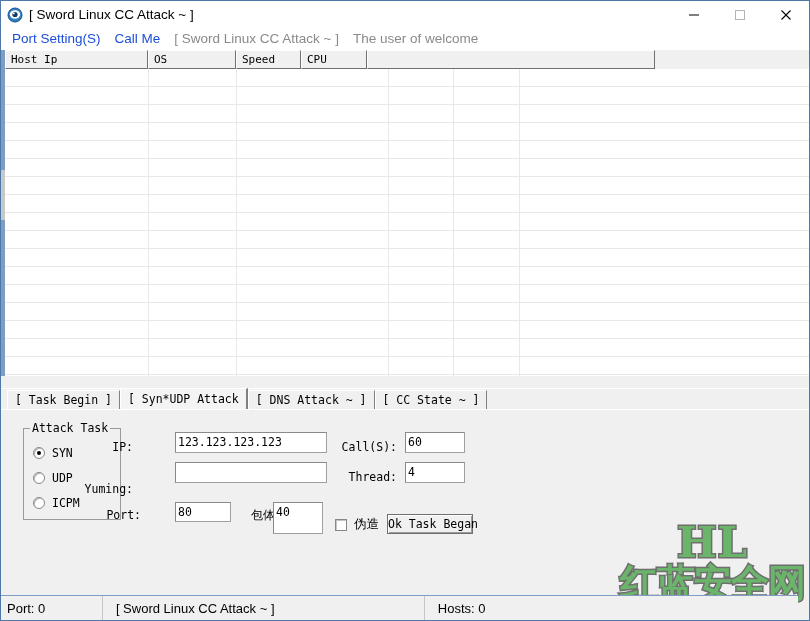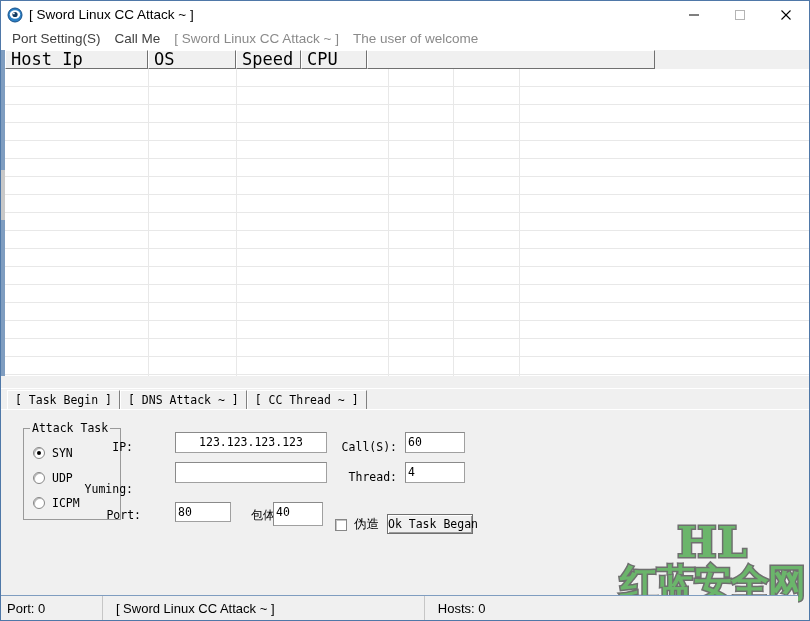--- a/index.html
+++ b/index.html
@@ -66,21 +66,21 @@
   .menubar {
     height: 20px;
     background: #ffffff;
     display: flex;
     align-items: center;
     padding-left: 4px;
     border-bottom: 1px solid #ffffff;
   }
   .menu-item {
     font-size: 13.5px;
-    color: #404040;
+    color: #1d4ed8;
     padding: 0 7px;
     white-space: nowrap;
     line-height: 20px;
   }
   .menu-item.dim {
     color: #8a8a8a;
   }
 
   
   .list-area {
@@ -105,21 +105,21 @@
   }
   .col-cell {
     box-sizing: border-box;
     height: 19px;
     background: #f0f0f0;
     border-top: 1px solid #ffffff;
     border-left: 1px solid #ffffff;
     border-right: 1px solid #707070;
     border-bottom: 1px solid #707070;
     font-family: "DejaVu Sans Mono", monospace;
-    font-size: 17px;
+    font-size: 11px;
     color: #000;
     line-height: 17px;
     padding-left: 5px;
     white-space: nowrap;
     overflow: hidden;
   }
   .grid-rows {
     position: absolute;
     top: 19px; left: 0; right: 0; bottom: 0;
     background: #ffffff;
@@ -470,22 +470,23 @@
         <div class="grid-row"></div>
         <div class="grid-row"></div>
       </div>
     </div>
   </div>
 
   <div class="gap-strip"></div>
 
   <div class="tabs-row">
     <div class="tab">[ Task Begin ]</div>
+    <div class="tab active">[ Syn*UDP Attack</div>
     <div class="tab">[ DNS Attack ~ ]</div>
-    <div class="tab">[ CC  Thread ~ ]</div>
+    <div class="tab">[ CC  State ~ ]</div>
   </div>
 
   <div class="panel">
 
     <div class="groupbox">
       <span class="groupbox-title">Attack Task</span>
 
       <div class="radio-row" style="top:17px">
         <span class="radio-dot on"></span>
         <span class="radio-label">SYN</span>
@@ -494,30 +495,30 @@
         <span class="radio-dot"></span>
         <span class="radio-label">UDP</span>
       </div>
       <div class="radio-row" style="top:67px">
         <span class="radio-dot"></span>
         <span class="radio-label">ICPM</span>
       </div>
     </div>
 
     <span class="field-label" style="left:100px; top:30px; width:32px;">IP:</span>
-    <div class="textbox" style="left:174px; top:22px; width:152px; height:21px;text-align:center;">123.123.123.123</div>
+    <div class="textbox" style="left:174px; top:22px; width:152px; height:21px;">123.123.123.123</div>
 
     <span class="field-label" style="left:62px; top:72px; width:70px;">Yuming:</span>
     <div class="textbox" style="left:174px; top:52px; width:152px; height:21px;"></div>
 
     <span class="field-label" style="left:98px; top:98px; width:42px;">Port:</span>
     <div class="textbox" style="left:174px; top:92px; width:56px; height:20px;">80</div>
 
     <span class="field-label cn" style="left:240px; top:97px; width:38px;">包体:</span>
-    <div class="textbox" style="left:272px; top:92px; width:50px; height:24px;">40</div>
+    <div class="textbox" style="left:272px; top:92px; width:50px; height:32px;">40</div>
 
     <span class="field-label" style="left:330px; top:30px; width:66px;">Call(S):</span>
     <div class="textbox" style="left:404px; top:22px; width:60px; height:21px;">60</div>
 
     <span class="field-label" style="left:338px; top:60px; width:58px;">Thread:</span>
     <div class="textbox" style="left:404px; top:52px; width:60px; height:21px;">4</div>
 
     <div class="checkbox-wrap" style="left:334px; top:106px;">
       <span class="checkbox-box"></span>
       <span class="checkbox-label">伪造</span>

